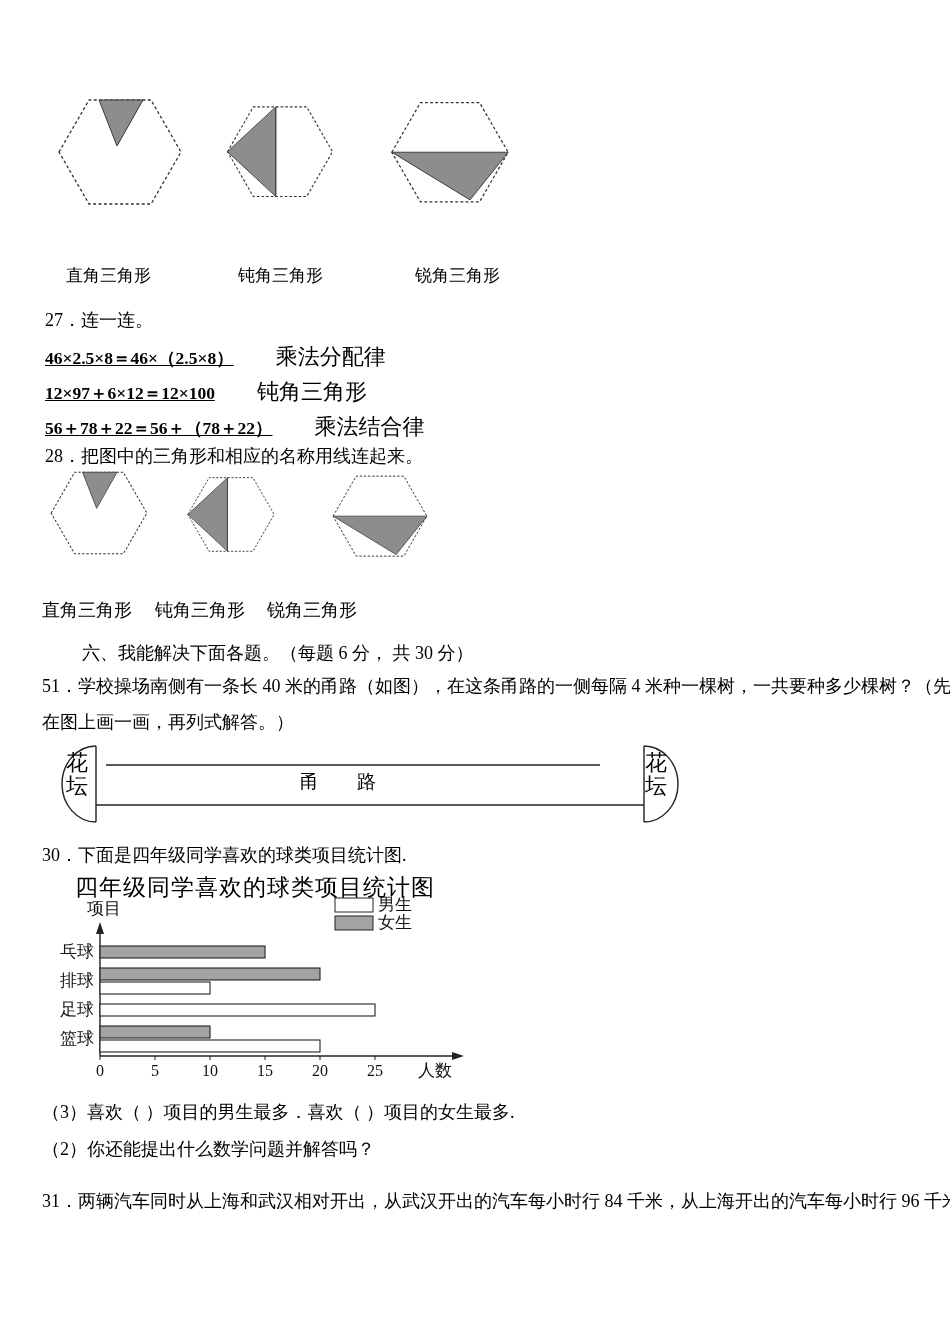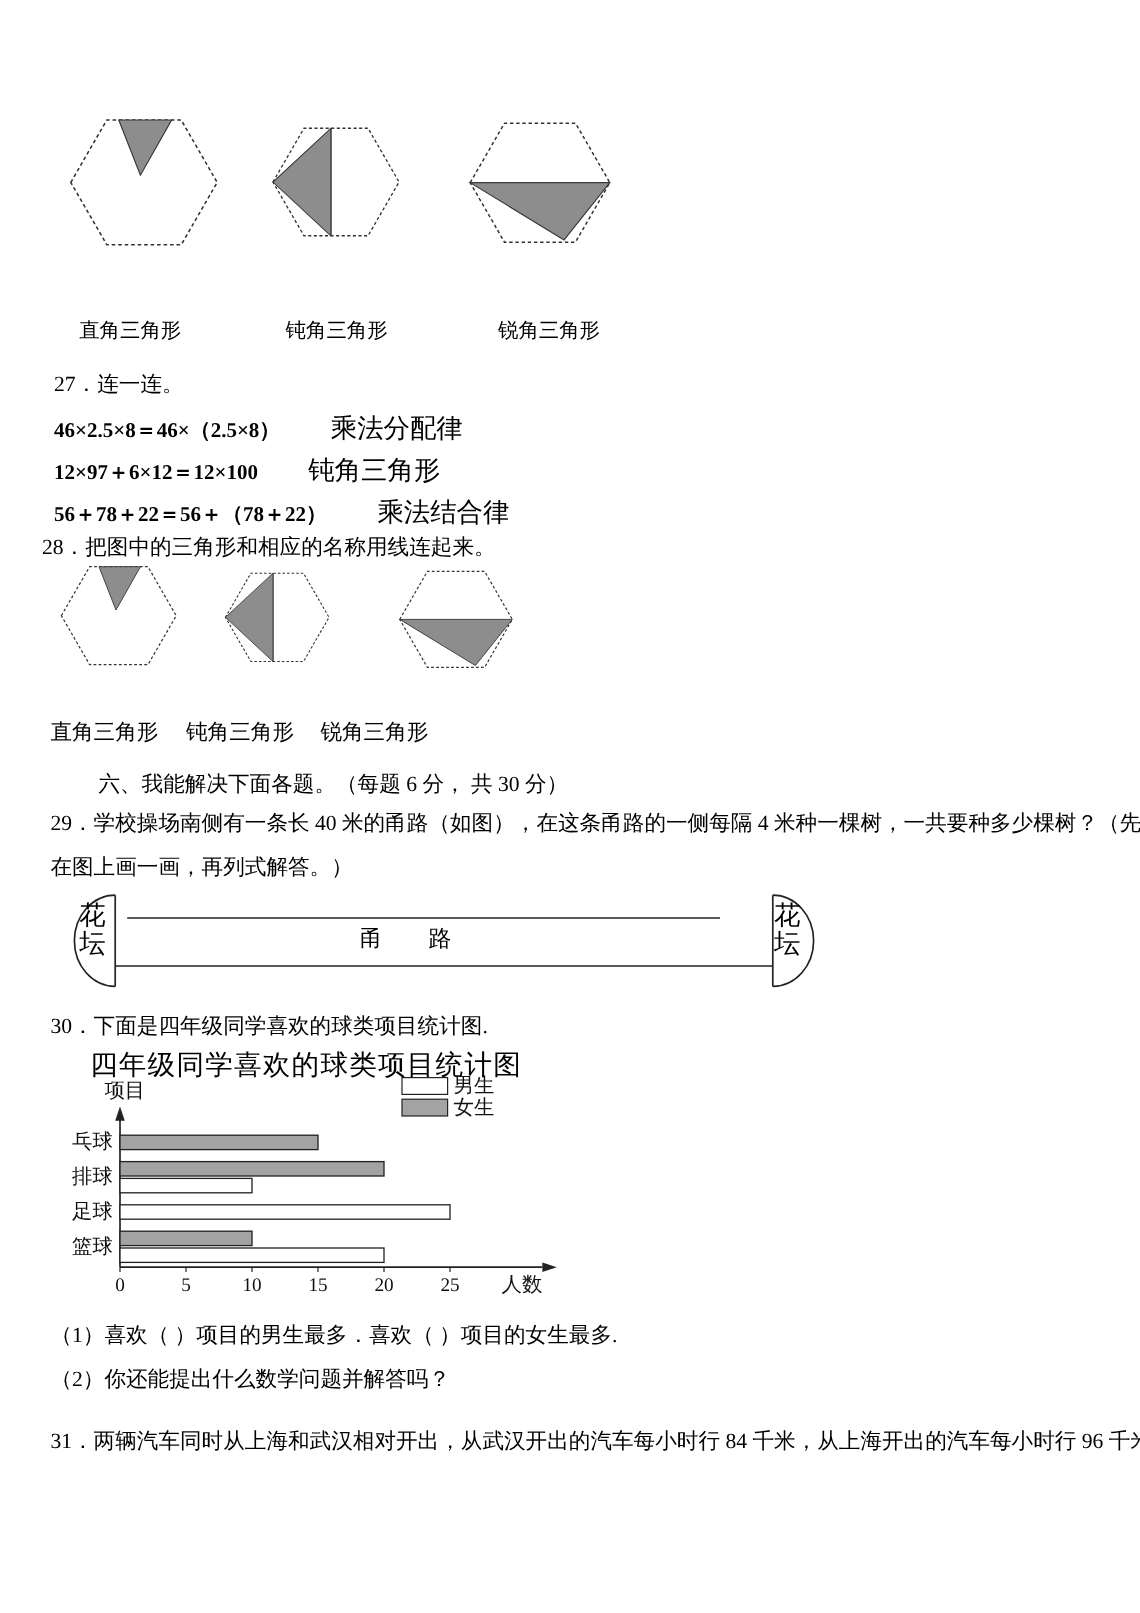--- a/index.html
+++ b/index.html
@@ -1,20 +1,20 @@
 <!DOCTYPE html>
 <html><head>
 <meta charset="utf-8">
 <style>
   html,body{margin:0;padding:0;background:#ffffff;}
   .page{position:relative;width:950px;height:1344px;background:#fff;overflow:hidden;
         font-family:"Liberation Serif","DejaVu Serif",serif;color:#000;}
   .abs{position:absolute;}
   .txt{font-size:18px;white-space:nowrap;}
-  .expr{font-weight:bold;font-size:17.5px;}
+  .expr{font-weight:bold;font-size:17.5px;text-decoration:underline;}
   .law{margin-left:42px;font-weight:normal;font-size:22px;}
   .fig-label{font-size:17px;white-space:nowrap;}
   .hex{fill:none;stroke:#333;stroke-width:1.3;stroke-dasharray:3 2.4;}
   .tri{fill:#8d8d8d;stroke:#3a3a3a;stroke-width:1;}
   svg text{font-family:"Liberation Serif","DejaVu Serif",serif;fill:#111;}
   .chart-title{font-size:23px;white-space:nowrap;letter-spacing:1px;}
   .tick-label{font-size:16px;}
   .cat-label{font-size:17px;}
   .legend-label{font-size:17px;}
   .axis-label{font-size:17px;}
@@ -49,21 +49,21 @@
   <div class="abs txt" style="left:45px;top:342px;">
     <span class="expr">46×2.5×8＝46×（2.5×8）</span><span class="law">乘法分配律</span>
   </div>
   <div class="abs txt" style="left:45px;top:377px;">
     <span class="expr">12×97＋6×12＝12×100</span><span class="law">钝角三角形</span>
   </div>
   <div class="abs txt" style="left:45px;top:412px;">
     <span class="expr">56＋78＋22＝56＋（78＋22）</span><span class="law">乘法结合律</span>
   </div>
 
-  <div class="abs txt" style="left:35px;top:444px;">28．把图中的三角形和相应的名称用线连起来。</div>
+  <div class="abs txt" style="left:45px;top:444px;">28．把图中的三角形和相应的名称用线连起来。</div>
 
   <svg class="abs" style="left:48px;top:466px;" width="102" viewBox="0 0 130 120">
     <polygon class="hex" points="4,60 34,8 96,8 126,60 96,112 34,112"></polygon>
     <polygon class="tri" points="44,8 88,8 62,54"></polygon>
   </svg>
   <svg class="abs" style="left:185px;top:472px;" width="92" viewBox="0 0 130 120">
     <polygon class="hex" points="4,60 34,8 96,8 126,60 96,112 34,112"></polygon>
     <line class="dline" x1="60" y1="8" x2="60" y2="112"></line>
     <polygon class="tri" points="60,8 4,60 60,112"></polygon>
   </svg>
@@ -71,21 +71,21 @@
     <polygon class="hex" points="4,60 34,8 96,8 126,60 96,112 34,112"></polygon>
     <polygon class="tri" points="4,60 126,60 86,110"></polygon>
   </svg>
 
   <div class="abs txt" style="left:42px;top:598px;">直角三角形</div>
   <div class="abs txt" style="left:155px;top:598px;">钝角三角形</div>
   <div class="abs txt" style="left:267px;top:598px;">锐角三角形</div>
 
   <div class="abs txt" style="left:42px;top:641px;margin-left:40px;">六、我能解决下面各题。（每题 6 分， 共 30 分）</div>
 
-  <div class="abs txt" style="left:42px;top:674px;">29．学校操场南侧有一条长 40 米的甬路（如图），在这条甬路的一侧每隔 4 米种一棵树，一共要种多少棵树？（先</div>
+  <div class="abs txt" style="left:42px;top:674px;">51．学校操场南侧有一条长 40 米的甬路（如图），在这条甬路的一侧每隔 4 米种一棵树，一共要种多少棵树？（先</div>
   <div class="abs txt" style="left:42px;top:710px;text-align:right;">在图上画一画，再列式解答。）</div>
 
   <svg class="abs" style="left:50px;top:740px;" width="640" height="88" viewBox="0 0 640 88">
     <path class="dline" d="M 46,6 A 34,38 0 0 0 46,82"></path>
     <line class="dline" x1="46" y1="6" x2="46" y2="82"></line>
     <path class="dline" d="M 594,6 A 34,38 0 0 1 594,82"></path>
     <line class="dline" x1="594" y1="6" x2="594" y2="82"></line>
     <line class="dline" x1="56" y1="25" x2="550" y2="25"></line>
     <line class="dline" x1="46" y1="65" x2="594" y2="65"></line>
   </svg>
@@ -129,18 +129,18 @@
         <rect x="40" y="130" width="110" height="12" fill="#a3a3a3" stroke="#222" stroke-width="1.1"></rect>
         <rect x="40" y="144" width="220" height="12" fill="#ffffff" stroke="#222" stroke-width="1.1"></rect>
         <text x="34" y="148" text-anchor="end" class="cat-label">篮球</text>
         <rect x="275" y="2" width="38" height="14" fill="#ffffff" stroke="#222"></rect>
         <text x="318" y="14" class="legend-label">男生</text>
         <rect x="275" y="20" width="38" height="14" fill="#a3a3a3" stroke="#222"></rect>
         <text x="318" y="32" class="legend-label">女生</text>
       </g>
   </svg>
 
-  <div class="abs txt" style="left:42px;top:1100px;">（1）喜欢（ ）项目的男生最多．喜欢（  ）项目的女生最多.</div>
+  <div class="abs txt" style="left:42px;top:1100px;">（3）喜欢（ ）项目的男生最多．喜欢（  ）项目的女生最多.</div>
   <div class="abs txt" style="left:42px;top:1137px;">（2）你还能提出什么数学问题并解答吗？</div>
 
   <div class="abs txt" style="left:42px;top:1189px;">31．两辆汽车同时从上海和武汉相对开出，从武汉开出的汽车每小时行 84 千米，从上海开出的汽车每小时行 96 千米，</div>
 
 </div>
 
 </body></html>

